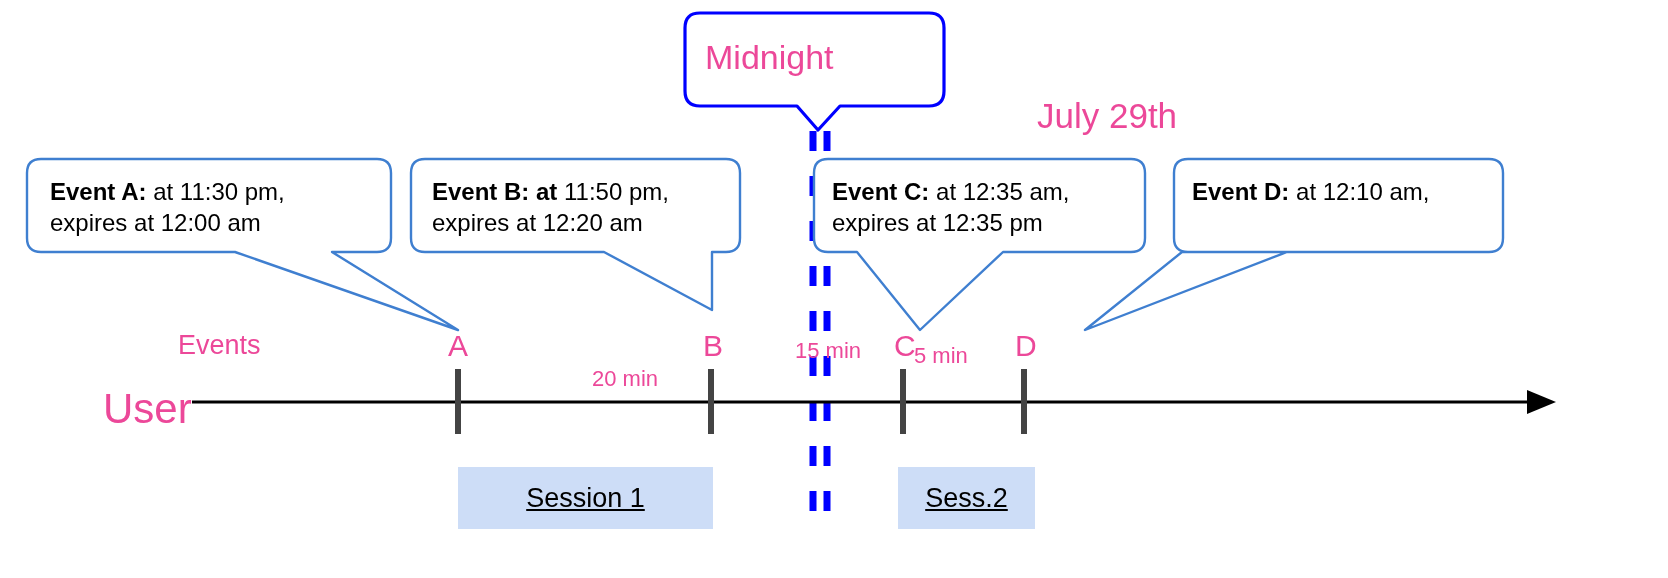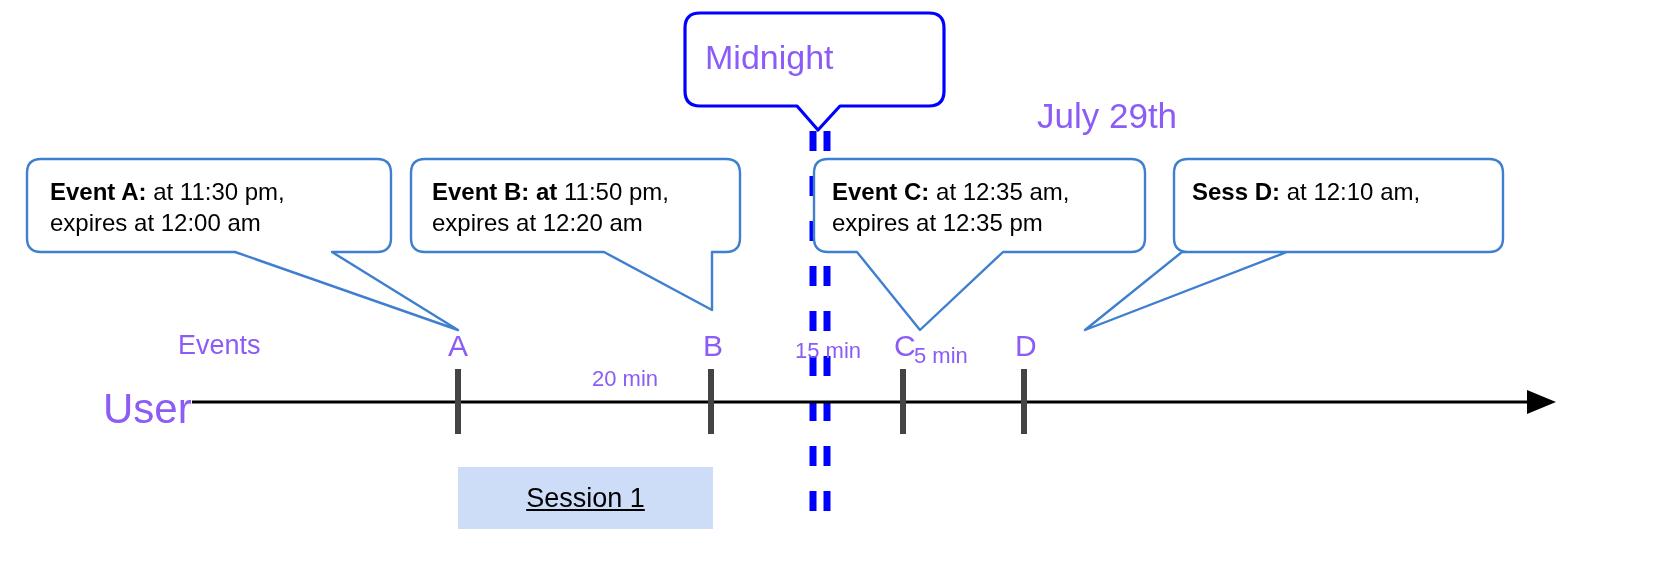--- a/index.html
+++ b/index.html
@@ -15,21 +15,21 @@
     font-family: "Liberation Sans", sans-serif;
     overflow: hidden;
   }
   #vector-layer {
     position: absolute;
     left: 0; top: 0;
     width: 1668px;
     height: 578px;
     pointer-events: none;
   }
-  .txt { position: absolute; color: #8b5cf6; white-space: nowrap; }
+  .txt { position: absolute; color: #ec4899; white-space: nowrap; }
 
   
   .date-label { font-size: 35px; line-height: 1; }
   #date-left  { left: 305px; top: 98px; }
   #date-right { left: 1037px; top: 98px; }
 
   
   #midnight-text {
     left: 705px; top: 40px;
     font-size: 34px; line-height: 1;
@@ -139,32 +139,35 @@
     <b>Event B: at</b><span> 11:50 pm,</span><br>
     <span>expires at 12:20 am</span>
   </div>
 
   <div class="event-box-text" id="event-c-text">
     <b>Event C:</b><span> at 12:35 am,</span><br>
     <span>expires at 12:35 pm</span>
   </div>
 
   <div class="event-box-text" id="event-d-text">
-    <b>Sess D:</b><span>  at 12:10 am,</span><br>
+    <b>Event D:</b><span>  at 12:10 am,</span><br>
   </div>
 
   <div class="txt" id="events-row-label">Events</div>
   <div class="txt" id="user-row-label">User</div>
 
   <div class="txt event-letter" id="letter-a">A</div>
   <div class="txt event-letter" id="letter-b">B</div>
   <div class="txt event-letter" id="letter-c">C</div>
   <div class="txt event-letter" id="letter-d">D</div>
 
   <div class="txt gap-label" id="gap-ab">20 min</div>
   <div class="txt gap-label" id="gap-bc">15 min</div>
   <div class="txt gap-label" id="gap-cd">5 min</div>
 
   <div class="session-box" id="session-1">
     <span>Session 1</span>
   </div>
+  <div class="session-box" id="session-2">
+    <span>Sess.2</span>
+  </div>
 
 </div>
 
 </body></html>

